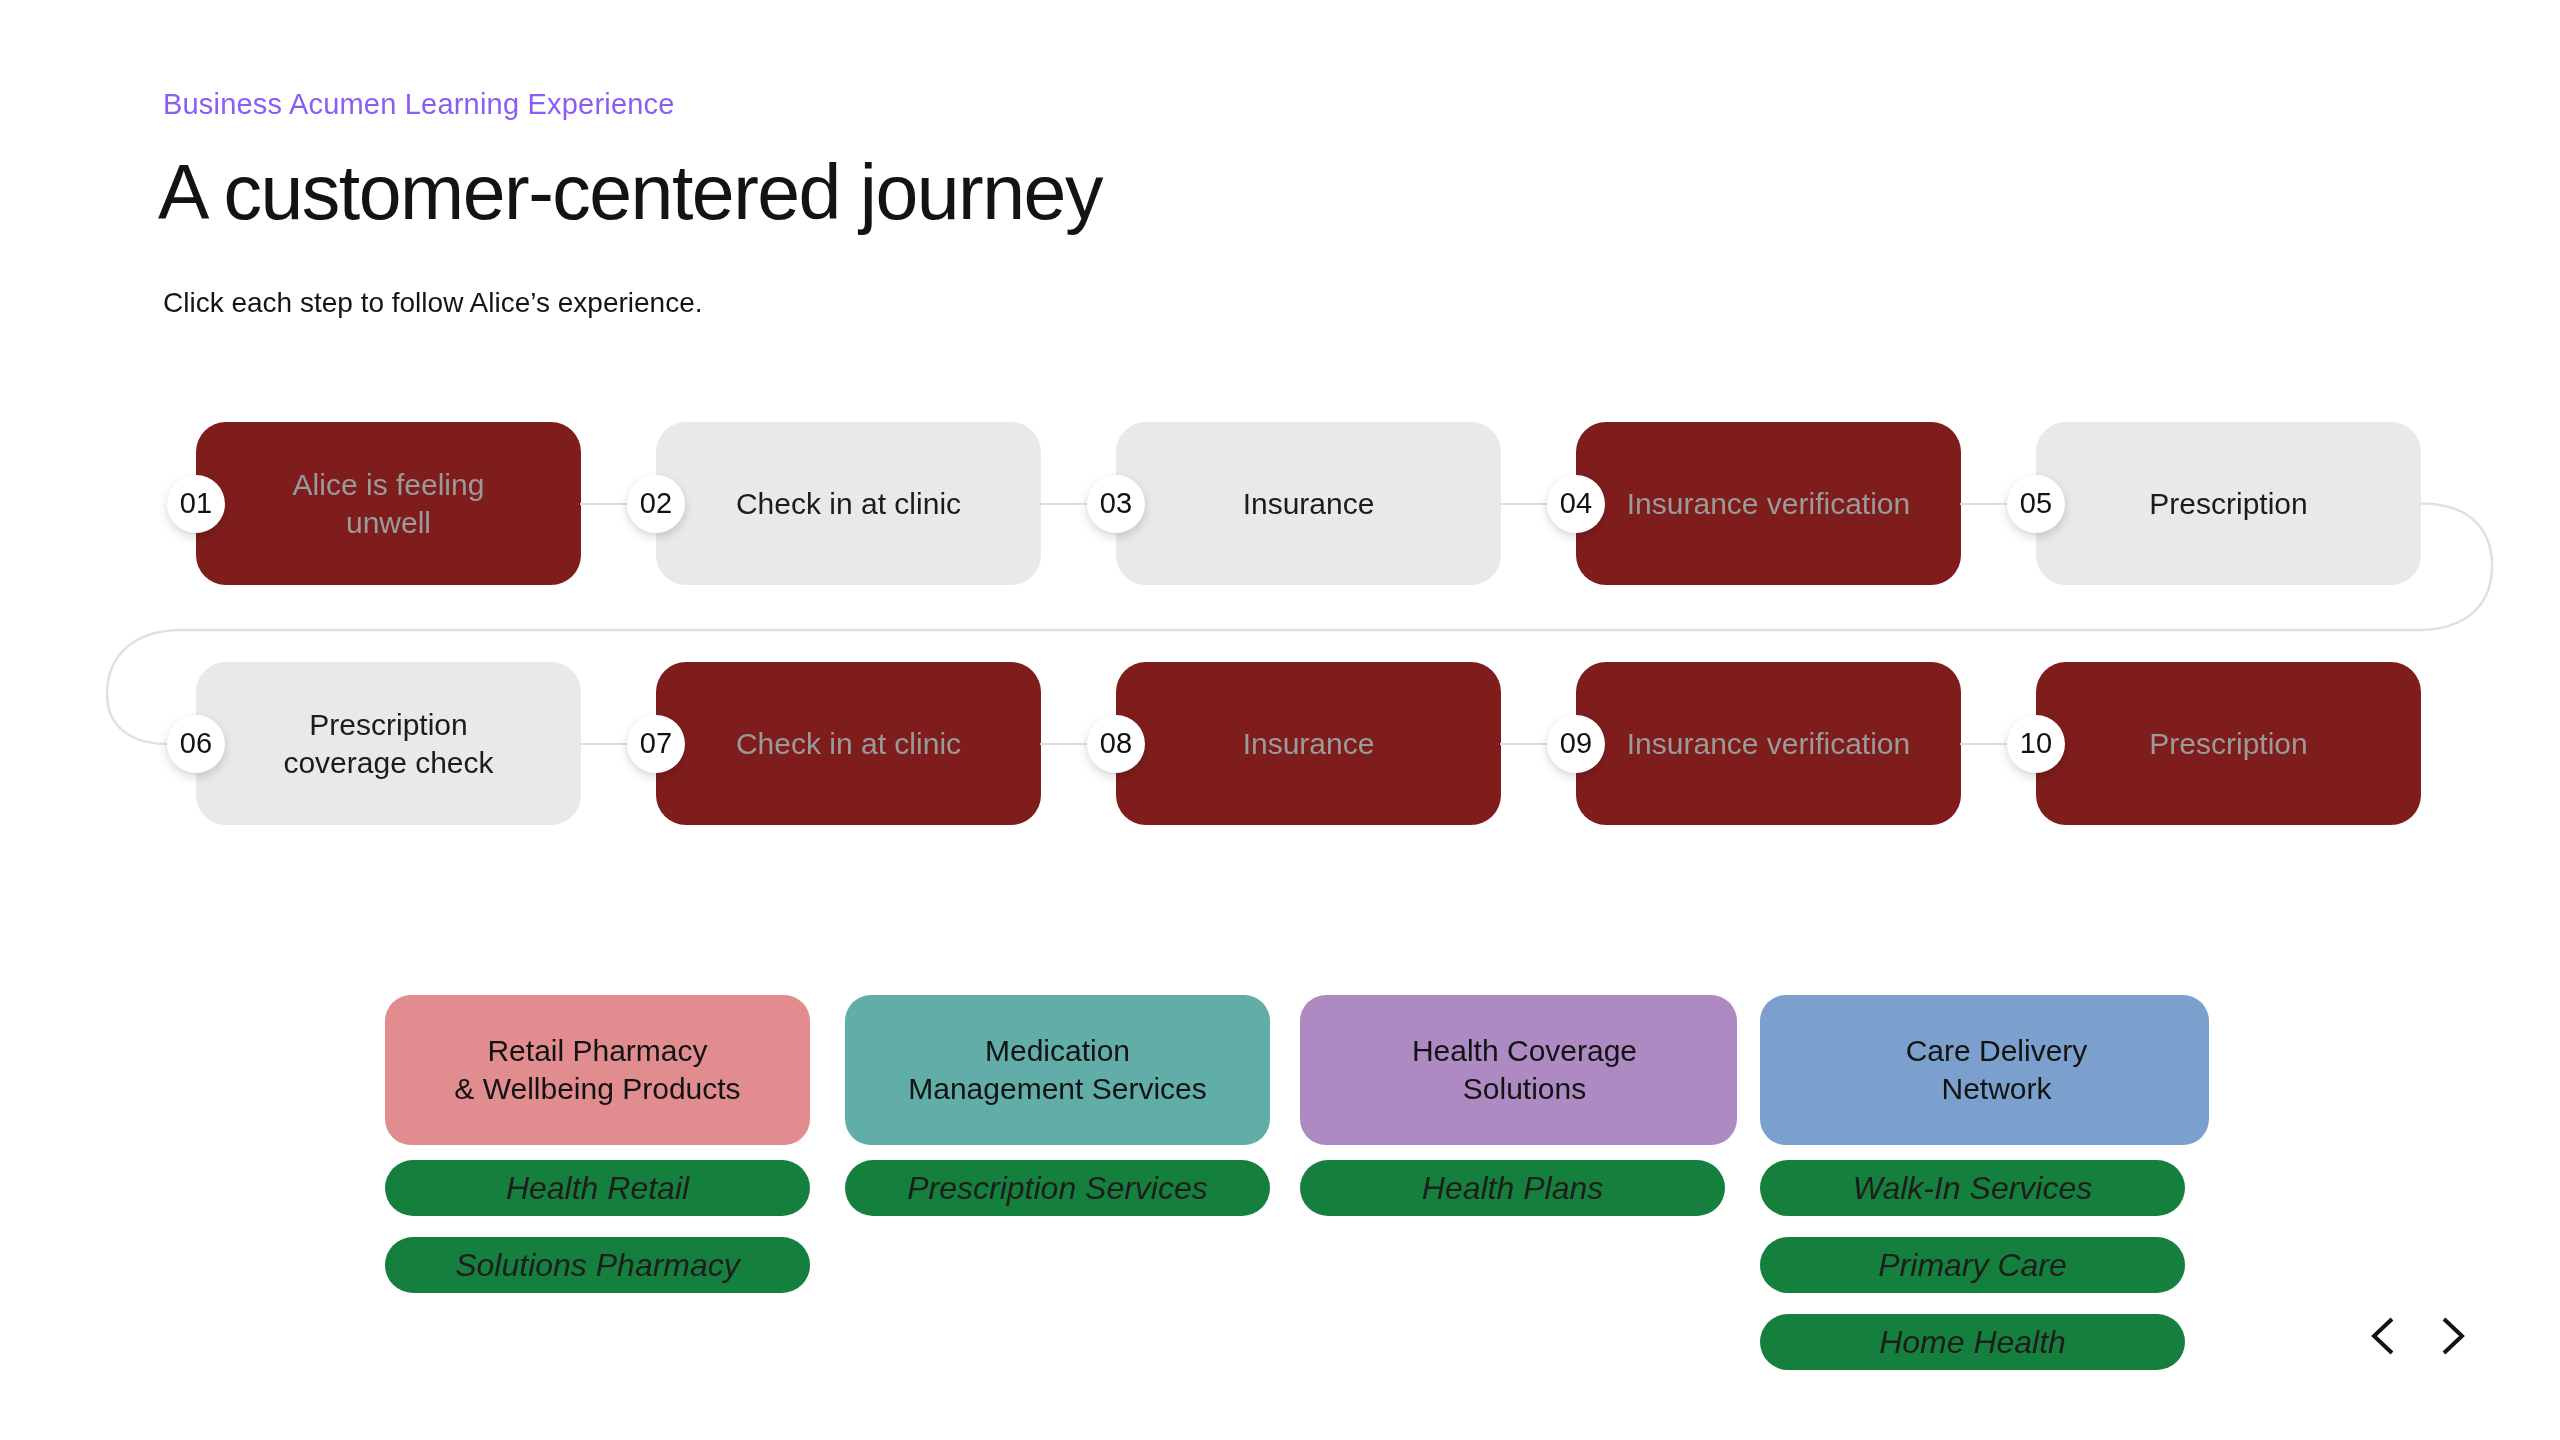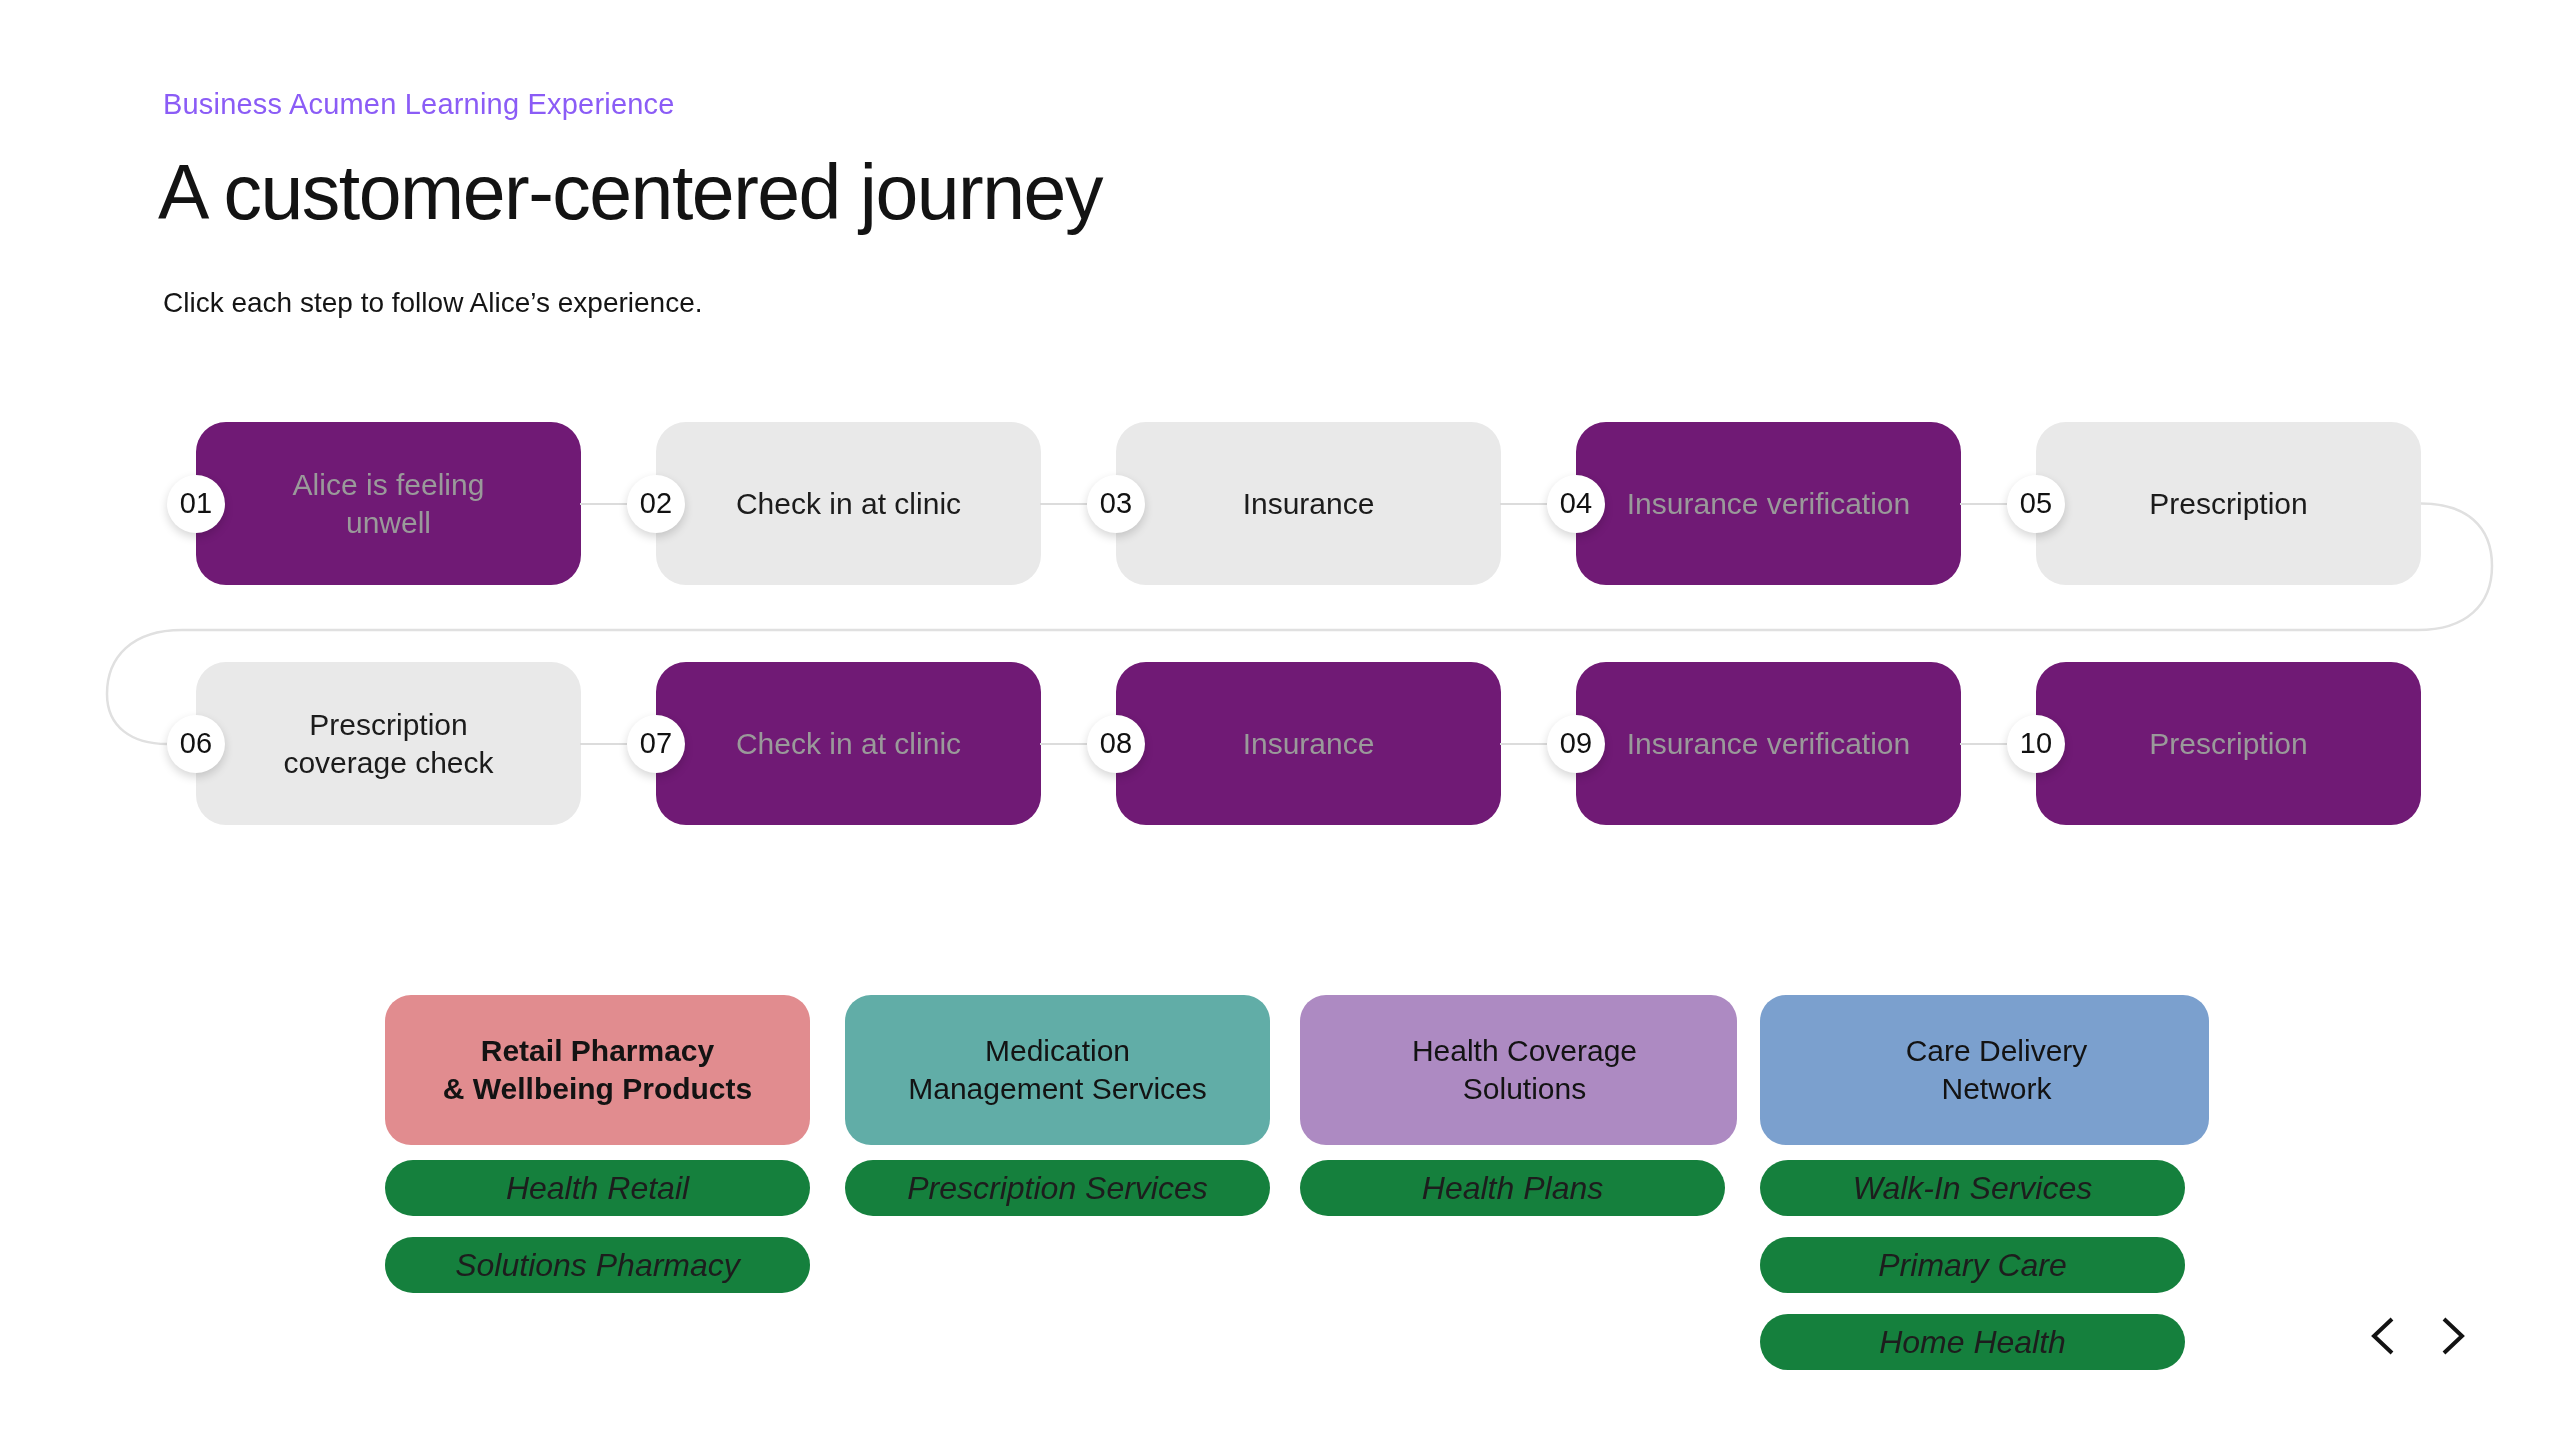--- a/index.html
+++ b/index.html
@@ -13,21 +13,21 @@
   .subtitle{position:absolute;left:163px;top:287px;font-size:28px;color:#141414;}
   
   #journey{position:absolute;left:0;top:0;width:2560px;height:1440px;}
   .wrap-svg{position:absolute;left:0;top:0;z-index:0;}
   .step{
     position:absolute;width:385px;height:163px;border-radius:30px;z-index:1;
     display:flex;align-items:center;justify-content:center;text-align:center;
     cursor:pointer;
   }
   .step.active{background:#e9e9e9;}
-  .step.inactive{background:#701a75;}
+  .step.inactive{background:#7f1d1d;}
   .step .label{font-size:30px;line-height:1.25;padding:0 50px;}
   .step.active .label{color:#1c1c1c;}
   .step.inactive .label{color:#9a9a9a;}
   .step .badge{
     position:absolute;left:-29px;top:50%;transform:translateY(-50%);
     width:58px;height:58px;border-radius:50%;background:#ffffff;
     box-shadow:0 4px 10px rgba(0,0,0,0.16);
     display:flex;align-items:center;justify-content:center;
     font-size:29px;color:#111111;z-index:2;
   }
@@ -109,21 +109,21 @@
     <div class="badge">09</div>
     <div class="label">Insurance verification</div>
   </div>
       <div class="step inactive connected" style="left: 2036px; top: 662px;">
     <div class="badge">10</div>
     <div class="label">Prescription</div>
   </div>
     </div>
 
   <div id="categories">
-      <div class="cat-card" style="left: 385px; background: rgb(225, 140, 143); font-weight: bold;">
+      <div class="cat-card" style="left: 385px; background: rgb(225, 140, 143);">
     <div class="cat-title">Retail Pharmacy
 &amp; Wellbeing Products</div>
   </div>
       <div class="pill" style="left: 385px; top: 1160px;">Health Retail</div>
       <div class="pill" style="left: 385px; top: 1237px;">Solutions Pharmacy</div>
       <div class="cat-card" style="left: 845px; background: rgb(97, 173, 167);">
     <div class="cat-title">Medication
 Management Services</div>
   </div>
       <div class="pill" style="left: 845px; top: 1160px;">Prescription Services</div>

